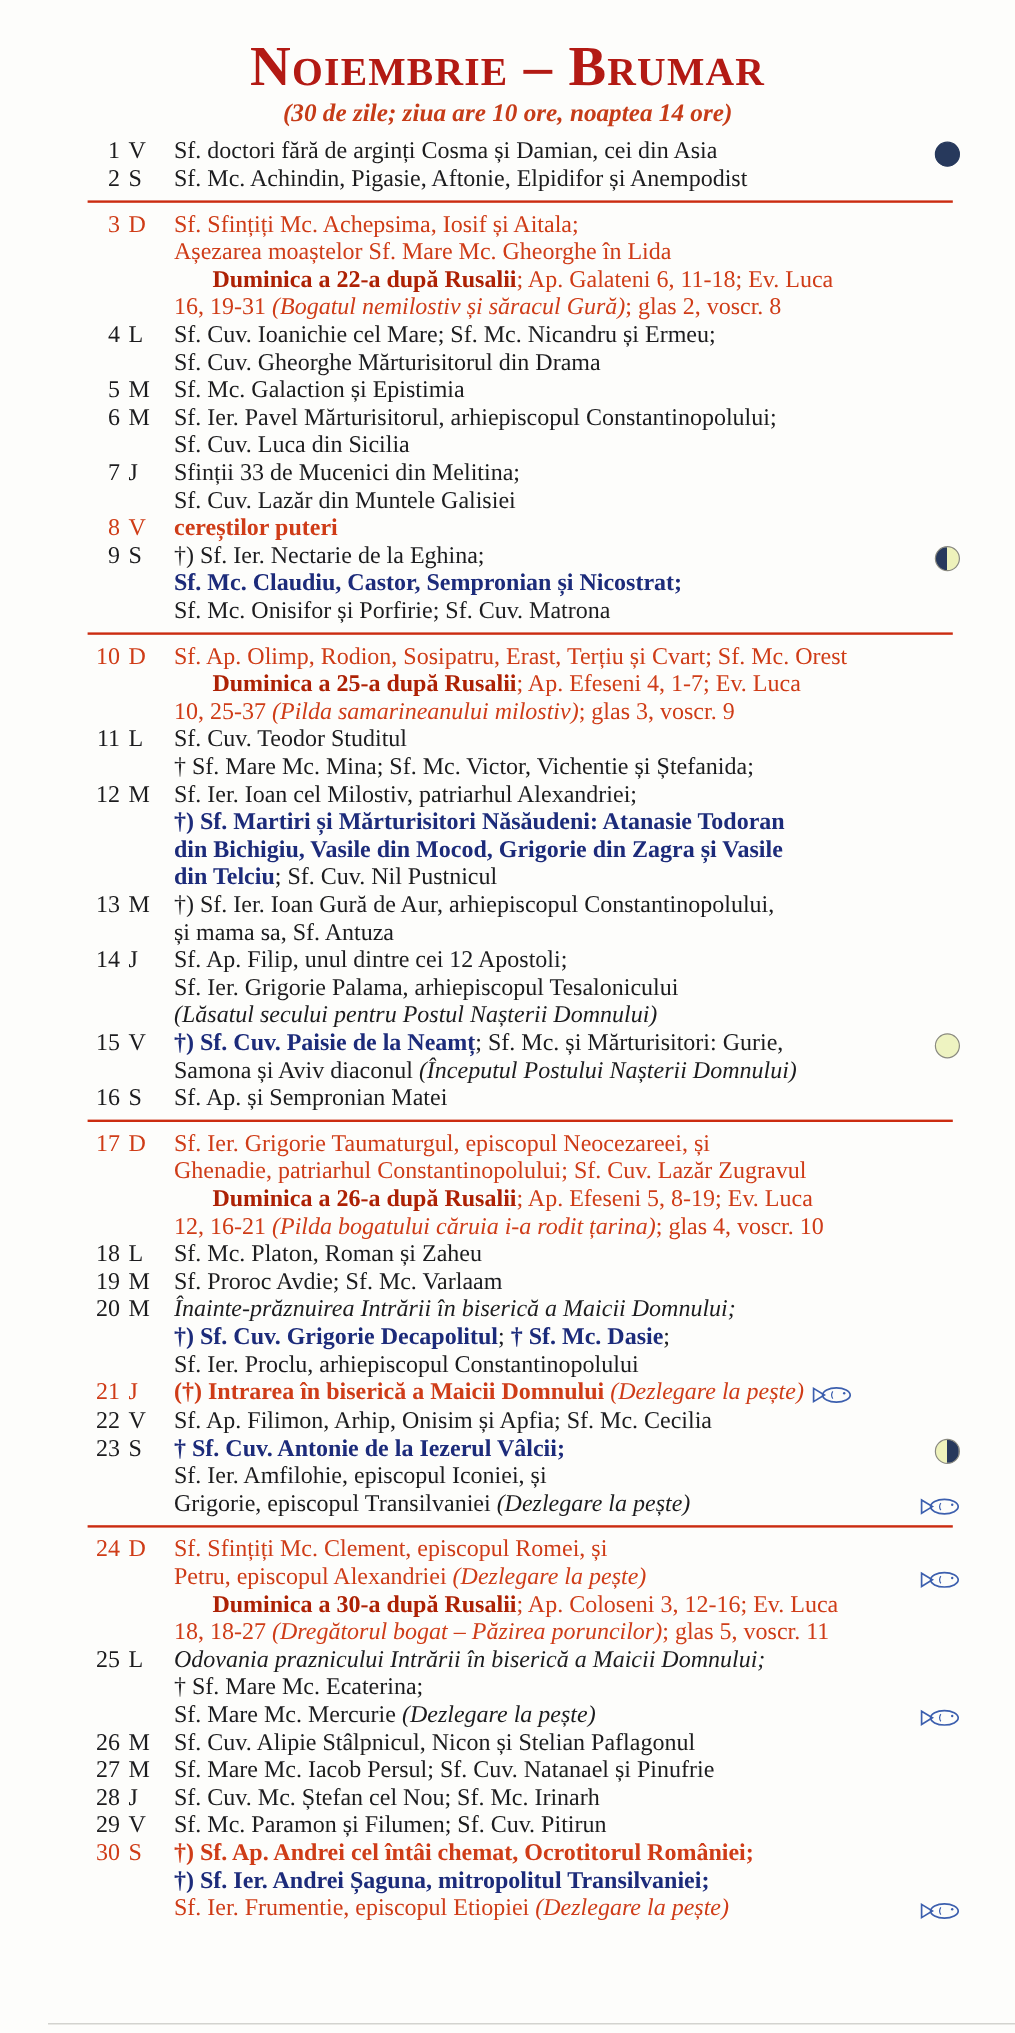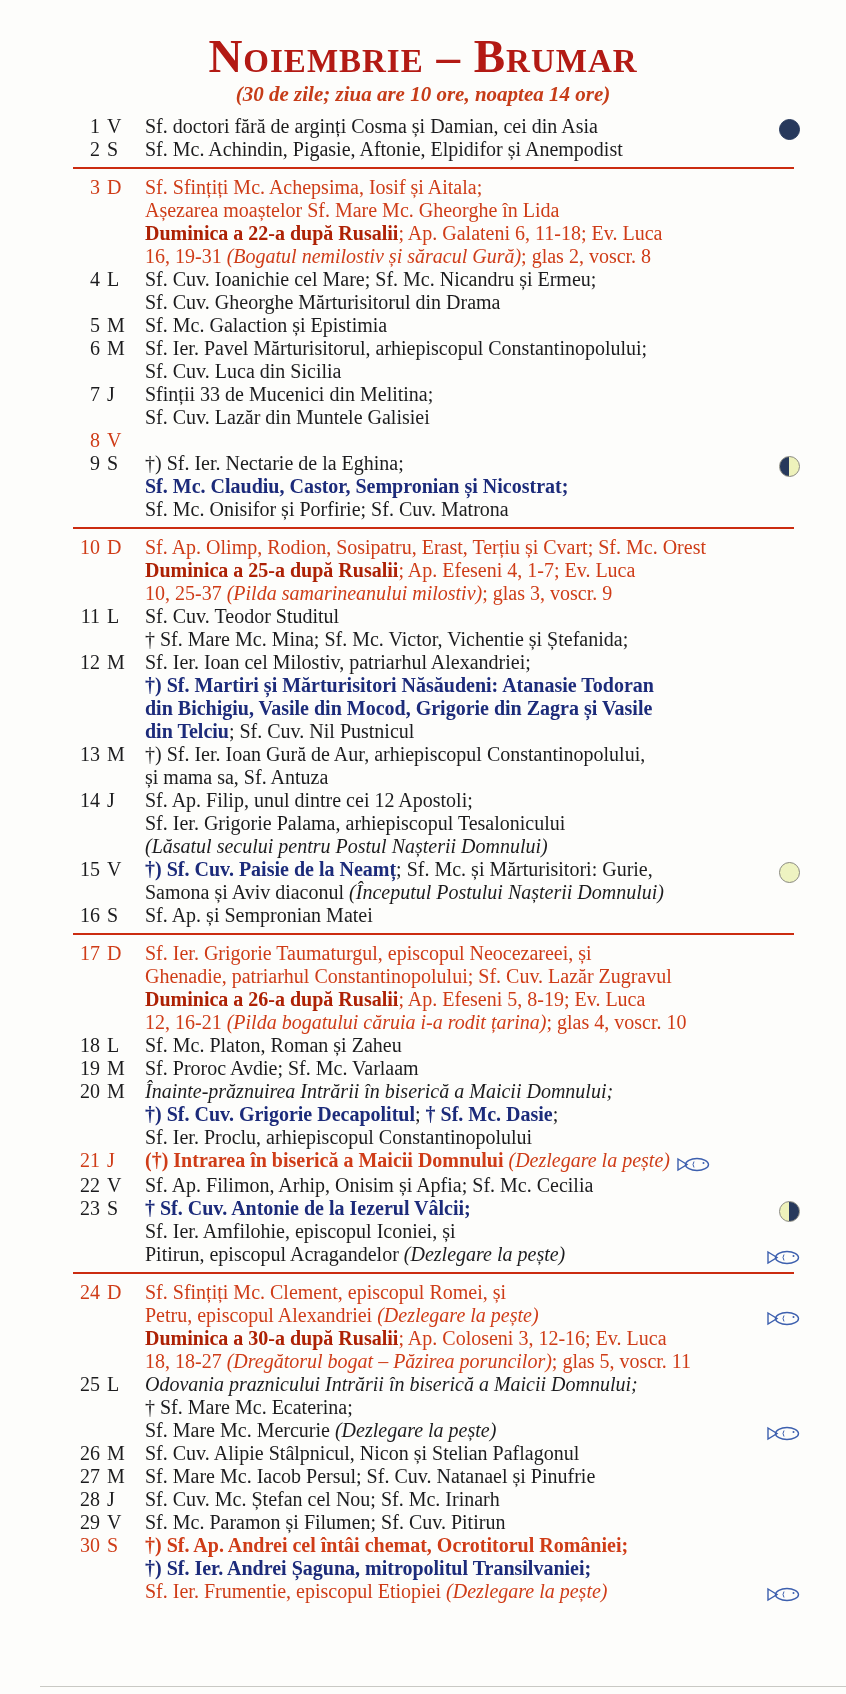--- a/index.html
+++ b/index.html
@@ -50,21 +50,21 @@
     font-size:20px;
     line-height:23px;
     white-space:nowrap;
   }
   .seg{white-space:pre-wrap;}
   .s-n{font-style:normal;font-weight:normal;margin-top:32px;}
   .s-b{font-weight:bold;}
   .s-i{font-style:italic;}
   .c-black{color:#1c1c1e;}
   .c-red{color:#cf3c17;}
-  .c-darkred{color:#ad2104;}
+  .c-darkred{color:#ad2104;margin-left:32px;}
   .c-blue{color:#1c2b7a;}
   .icon-right{position:absolute;right:-6px;top:1px;}
   .icon-inline{display:inline-block;vertical-align:middle;margin-left:6px;}
   .moon{
     display:inline-block;width:21px;height:21px;border-radius:50%;
     border:1.5px solid #8a8a80;box-sizing:border-box;vertical-align:middle;
   }
   .moon-new{background:#27395c;border-color:#27395c;}
   .moon-first-quarter{background:linear-gradient(90deg,#27395c 50%,#eef2bb 50%);}
   .moon-full{background:#eef3c1;}
@@ -153,20 +153,21 @@
         <div class="line"><span class="seg s-n c-black">Sfinții 33 de Mucenici din Melitina;</span></div>
         <div class="line"><span class="seg s-n c-black">Sf. Cuv. Lazăr din Muntele Galisiei</span></div>
       </div>
     </div>
     <div class="day-row">
       <div class="day-label red">
         <span class="num">8</span>
         <span class="dow">V</span>
       </div>
       <div class="day-content">
+        <div class="line"><span class="seg s-b c-red">cereștilor puteri</span></div>
       </div>
     </div>
     <div class="day-row">
       <div class="day-label">
         <span class="num">9</span>
         <span class="dow">S</span>
       </div>
       <div class="day-content">
         <div class="line"><span class="seg s-n c-black">†) Sf. Ier. Nectarie de la Eghina;</span><span class="icon-right"><span class="moon moon-first-quarter"></span></span></div>
         <div class="line"><span class="seg s-b c-blue">Sf. Mc. Claudiu, Castor, Sempronian și Nicostrat;</span></div>
@@ -313,21 +314,21 @@
       </div>
     </div>
     <div class="day-row">
       <div class="day-label">
         <span class="num">23</span>
         <span class="dow">S</span>
       </div>
       <div class="day-content">
         <div class="line"><span class="seg s-b c-blue">† Sf. Cuv. Antonie de la Iezerul Vâlcii;</span><span class="icon-right"><span class="moon moon-last-quarter"></span></span></div>
         <div class="line"><span class="seg s-n c-black">Sf. Ier. Amfilohie, episcopul Iconiei, și</span></div>
-        <div class="line"><span class="seg s-n c-black">Pitirun, episcopul Acragandelor </span><span class="seg s-i c-black">(Dezlegare la pește)</span><span class="icon-right"><svg class="fish-svg" width="34" height="17" viewBox="0 0 34 17">
+        <div class="line"><span class="seg s-n c-black">Grigorie, episcopul Transilvaniei </span><span class="seg s-i c-black">(Dezlegare la pește)</span><span class="icon-right"><svg class="fish-svg" width="34" height="17" viewBox="0 0 34 17">
               <path d="M2,3 L11,8.5 L2,14 Z" fill="none" stroke="#3c5fae" stroke-width="1.4"></path>
               <ellipse cx="21" cy="8.5" rx="11.5" ry="6" fill="none" stroke="#3c5fae" stroke-width="1.4"></ellipse>
               <circle cx="27.5" cy="7" r="1" fill="#3c5fae"></circle>
               <path d="M18,5.5 Q16,8.5 18,11.5" fill="none" stroke="#3c5fae" stroke-width="1"></path>
             </svg></span></div>
       </div>
     </div>
     <div class="sep"></div>
     <div class="day-row">
       <div class="day-label red">

